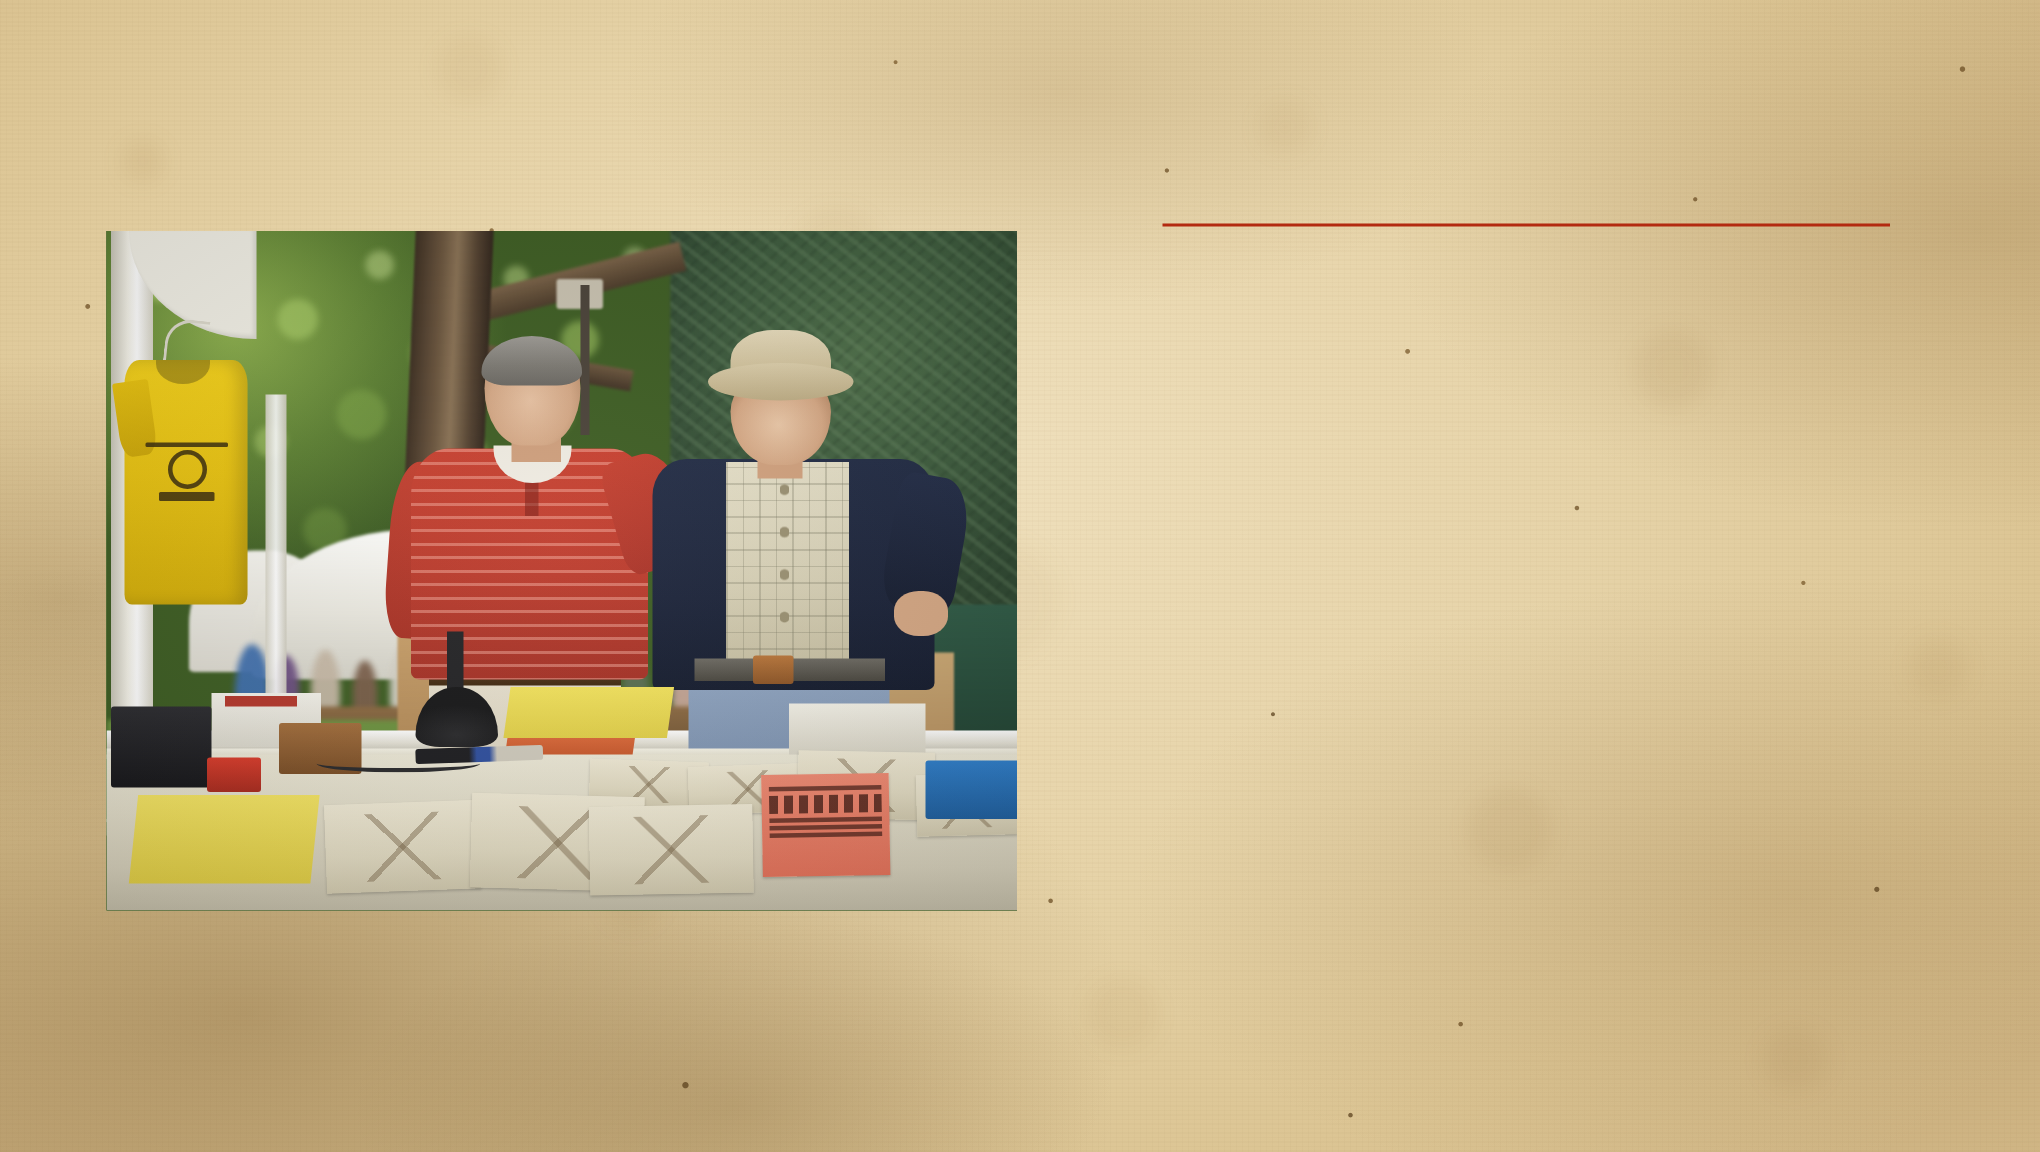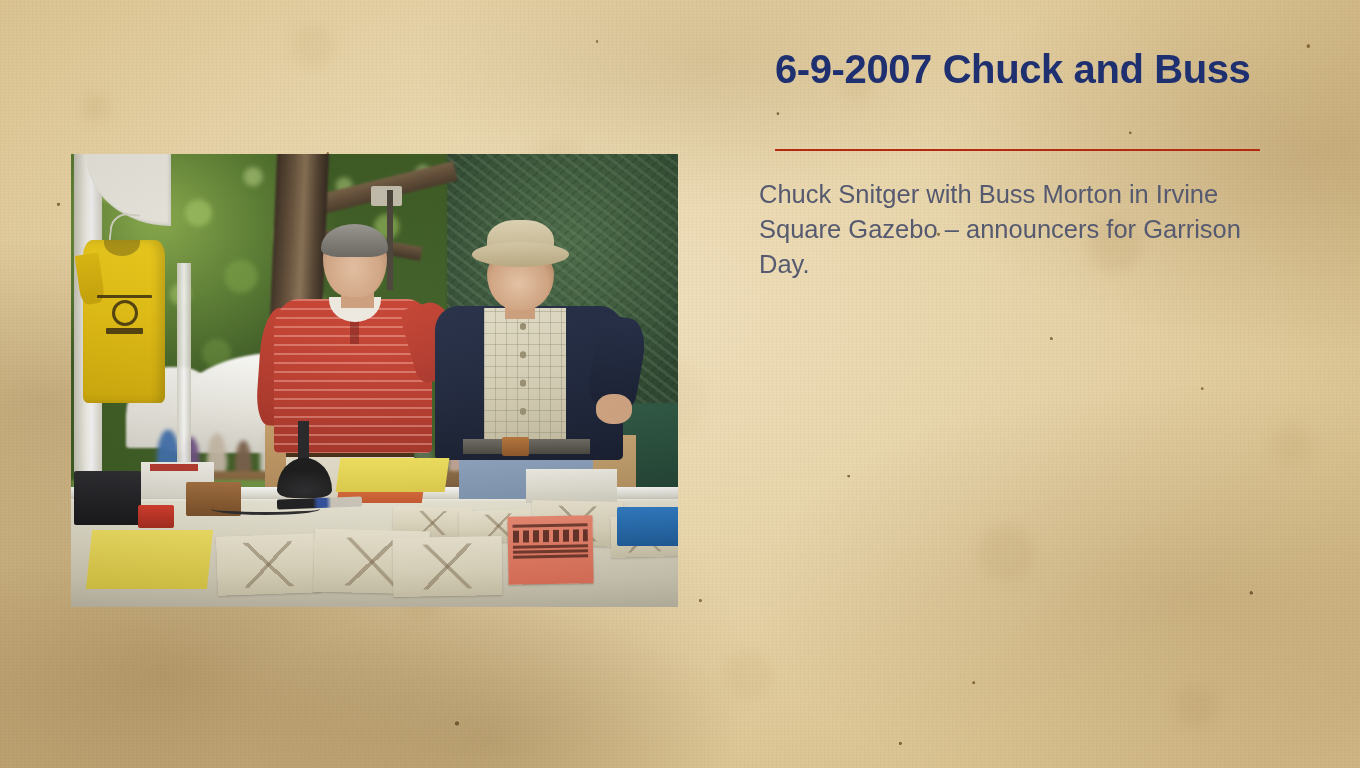--- a/index.html
+++ b/index.html
@@ -761,22 +761,16 @@
       <div class="pp-line"></div>
       <div class="pp-block"></div>
       <div class="pp-line"></div>
       <div class="pp-line"></div>
       <div class="pp-line"></div>
     </div>
 
     <div class="layer ph-grade"></div>
   </div>
 
-  <div id="title-block">
-    <h1 id="slide-title">6-9-2007 Chuck and Buss</h1>
-  </div>
   <div id="title-rule"></div>
 
-  <div id="body-block">
-    <p id="slide-body">Chuck Snitger with Buss Morton in Irvine Square Gazebo – announcers for Garrison Day.</p>
-  </div>
 
 </div>
 
 </body></html>

